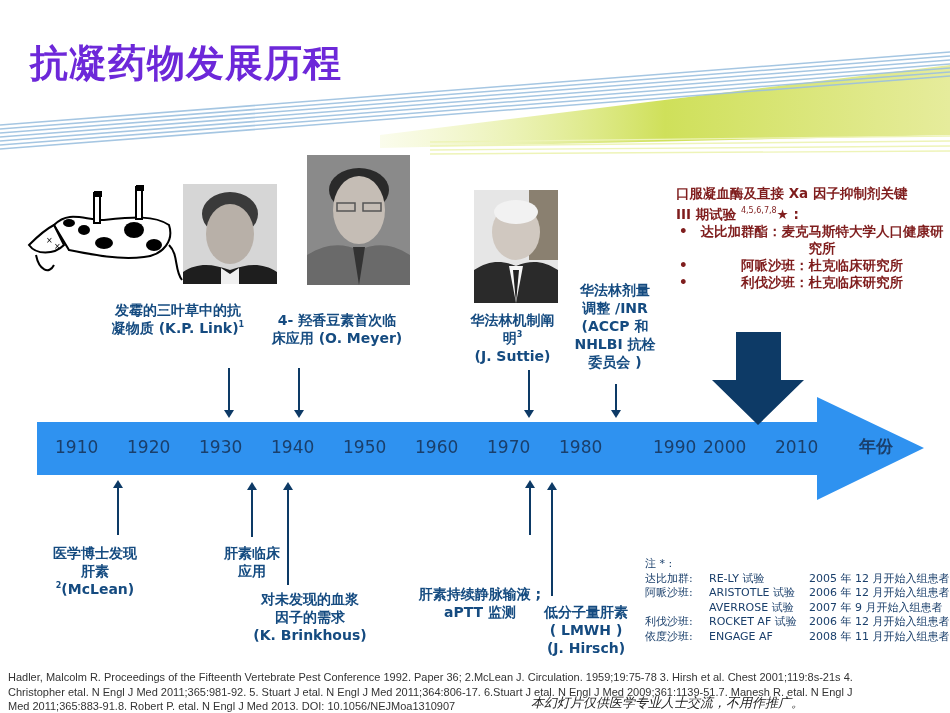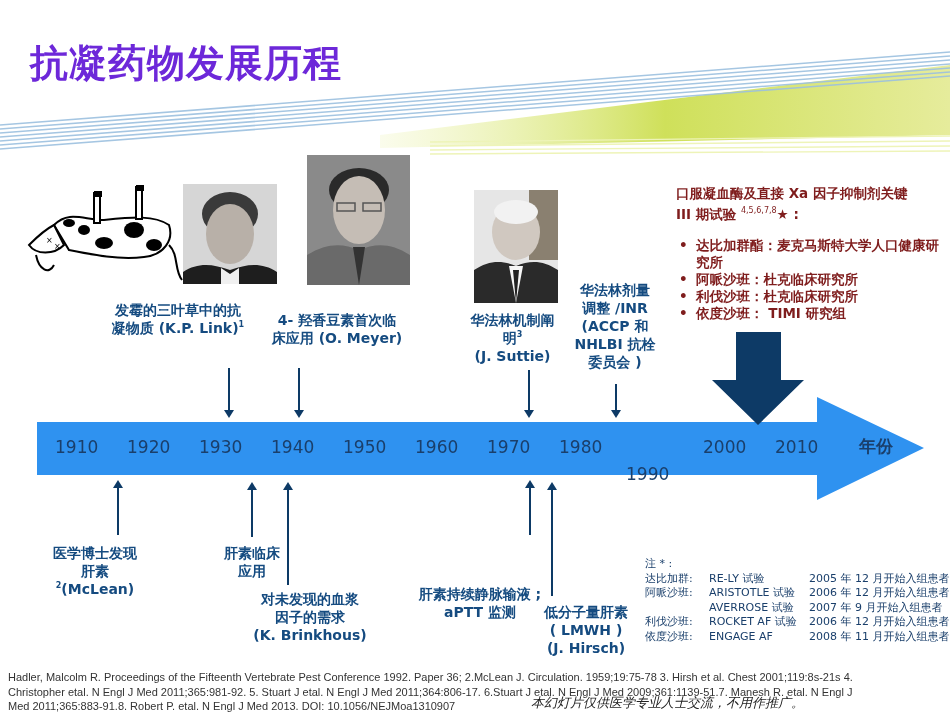--- a/index.html
+++ b/index.html
@@ -18,21 +18,21 @@
 
   .arrow-line { position: absolute; width: 2px; background: #0d3a66; }
   .arrow-head-down { position: absolute; width: 0; height: 0; border-left: 5px solid transparent; border-right: 5px solid transparent; border-top: 8px solid #0d3a66; }
   .arrow-head-up { position: absolute; width: 0; height: 0; border-left: 5px solid transparent; border-right: 5px solid transparent; border-bottom: 8px solid #0d3a66; }
 
   .timeline { position: absolute; left: 0; top: 0; width: 950px; height: 713px; pointer-events: none; }
   .year { position: absolute; top: 437px; font-size: 17px; color: #1a3f6b; }
   .year-unit { position: absolute; top: 435px; font-size: 17px; font-weight: bold; color: #1a3f6b; }
 
   .trials-box { position: absolute; left: 676px; top: 185px; width: 272px; font-weight: bold; color: #7f1d1d; font-size: 13.5px; line-height: 17px; }
-  .trials-box ul { list-style: none; margin-top: 14px; }
+  .trials-box ul { list-style: none; margin-top: 0; text-align: center; }
   .trials-box li { position: relative; padding-left: 20px; }
   .trials-box li::before { content: "•"; position: absolute; left: 3px; top: 0; }
   .trials-box sup { font-size: 8px; font-weight: normal; }
 
   .notes { position: absolute; left: 645px; top: 557px; width: 305px; font-size: 11px; line-height: 14.5px; color: #1a3f6b; white-space: nowrap; overflow: hidden; }
   .notes .row { display: flex; }
   .notes .c1 { width: 64px; }
   .notes .c2 { width: 100px; }
   .notes .c3 { flex: 1; }
 
@@ -160,21 +160,21 @@
 </svg>
 
 <div class="year" style="left:55px;">1910</div>
 <div class="year" style="left:127px;">1920</div>
 <div class="year" style="left:199px;">1930</div>
 <div class="year" style="left:271px;">1940</div>
 <div class="year" style="left:343px;text-align:center;">1950</div>
 <div class="year" style="left:415px;">1960</div>
 <div class="year" style="left:487px;">1970</div>
 <div class="year" style="left:559px;">1980</div>
-<div class="year" style="left:626px;margin-top:27px;">1990</div>
+<div class="year" style="left:653px;">1990</div>
 <div class="year" style="left:703px;">2000</div>
 <div class="year" style="left:775px;">2010</div>
 <div class="year-unit" style="left:859px;">年份</div>
 
 <div class="arrow-head-up" style="left:113px; top:480px;"></div>
 <div class="arrow-line" style="left:117px; top:487px; height:48px;"></div>
 <div class="arrow-head-up" style="left:247px; top:482px;"></div>
 <div class="arrow-line" style="left:251px; top:489px; height:48px;"></div>
 <div class="arrow-head-up" style="left:283px; top:482px;"></div>
 <div class="arrow-line" style="left:287px; top:489px; height:96px;"></div>
@@ -207,21 +207,20 @@
   <div>(J. Hirsch)</div>
 </div>
 
 <div class="trials-box">
   <div>口服凝血酶及直接 Xa 因子抑制剂关键</div>
   <div><span>III 期试验</span> <sup>4,5,6,7,8</sup><span>★ :</span></div>
   <ul>
     <li>达比加群酯：麦克马斯特大学人口健康研究所</li>
     <li>阿哌沙班：杜克临床研究所</li>
     <li>利伐沙班：杜克临床研究所</li>
-    <li>依度沙班： TIMI 研究组</li>
   </ul>
 </div>
 
 <div class="notes">
   <div>注 * :</div>
   <div class="row">
     <span class="c1">达比加群:</span>
       <span class="c2">RE-LY 试验</span>
       <span class="c3">2005 年 12 月开始入组患者</span>
   </div>

